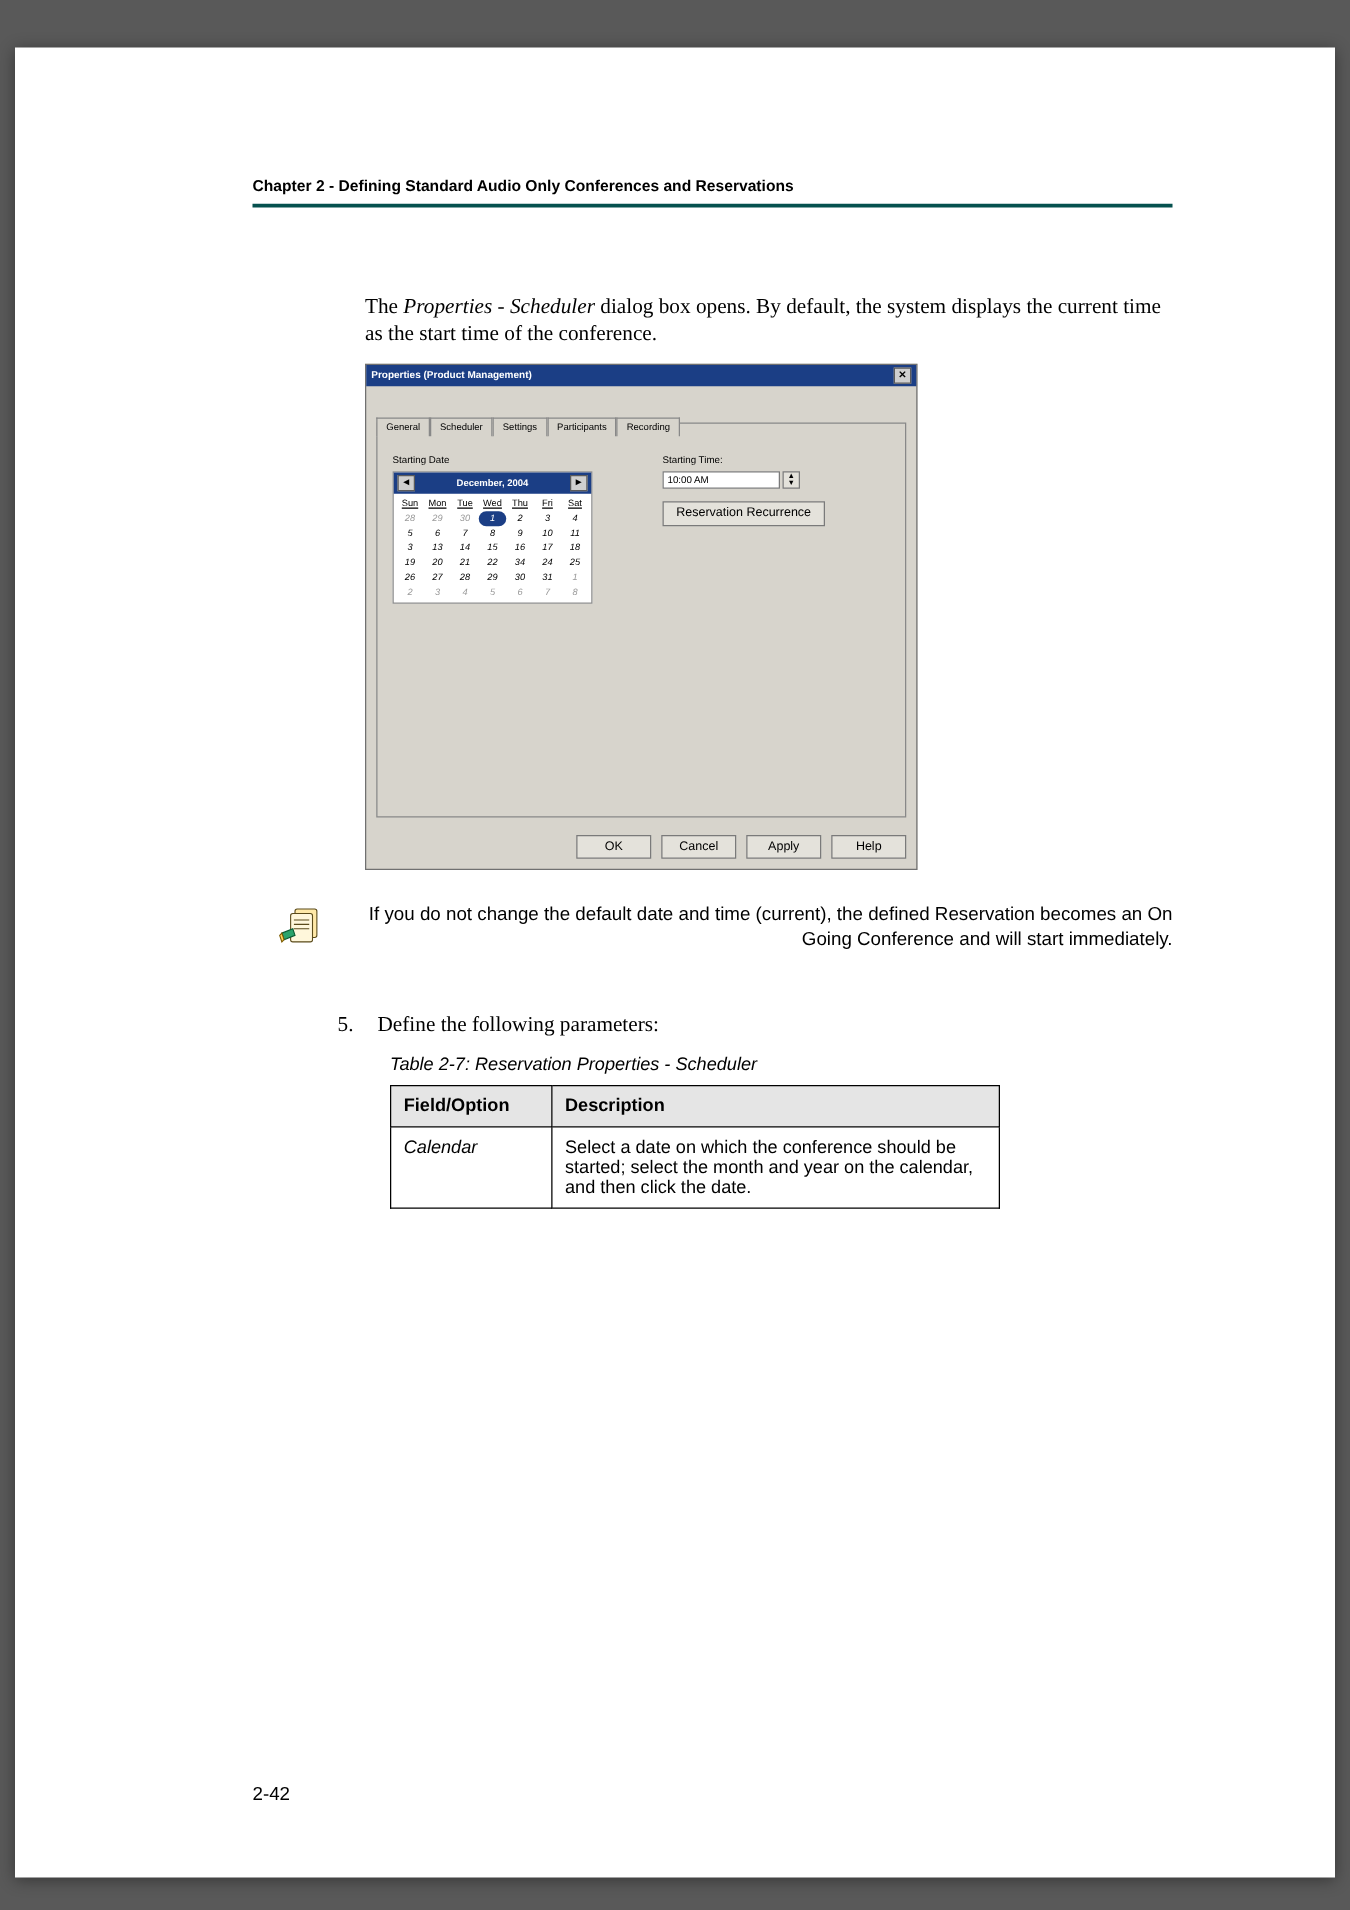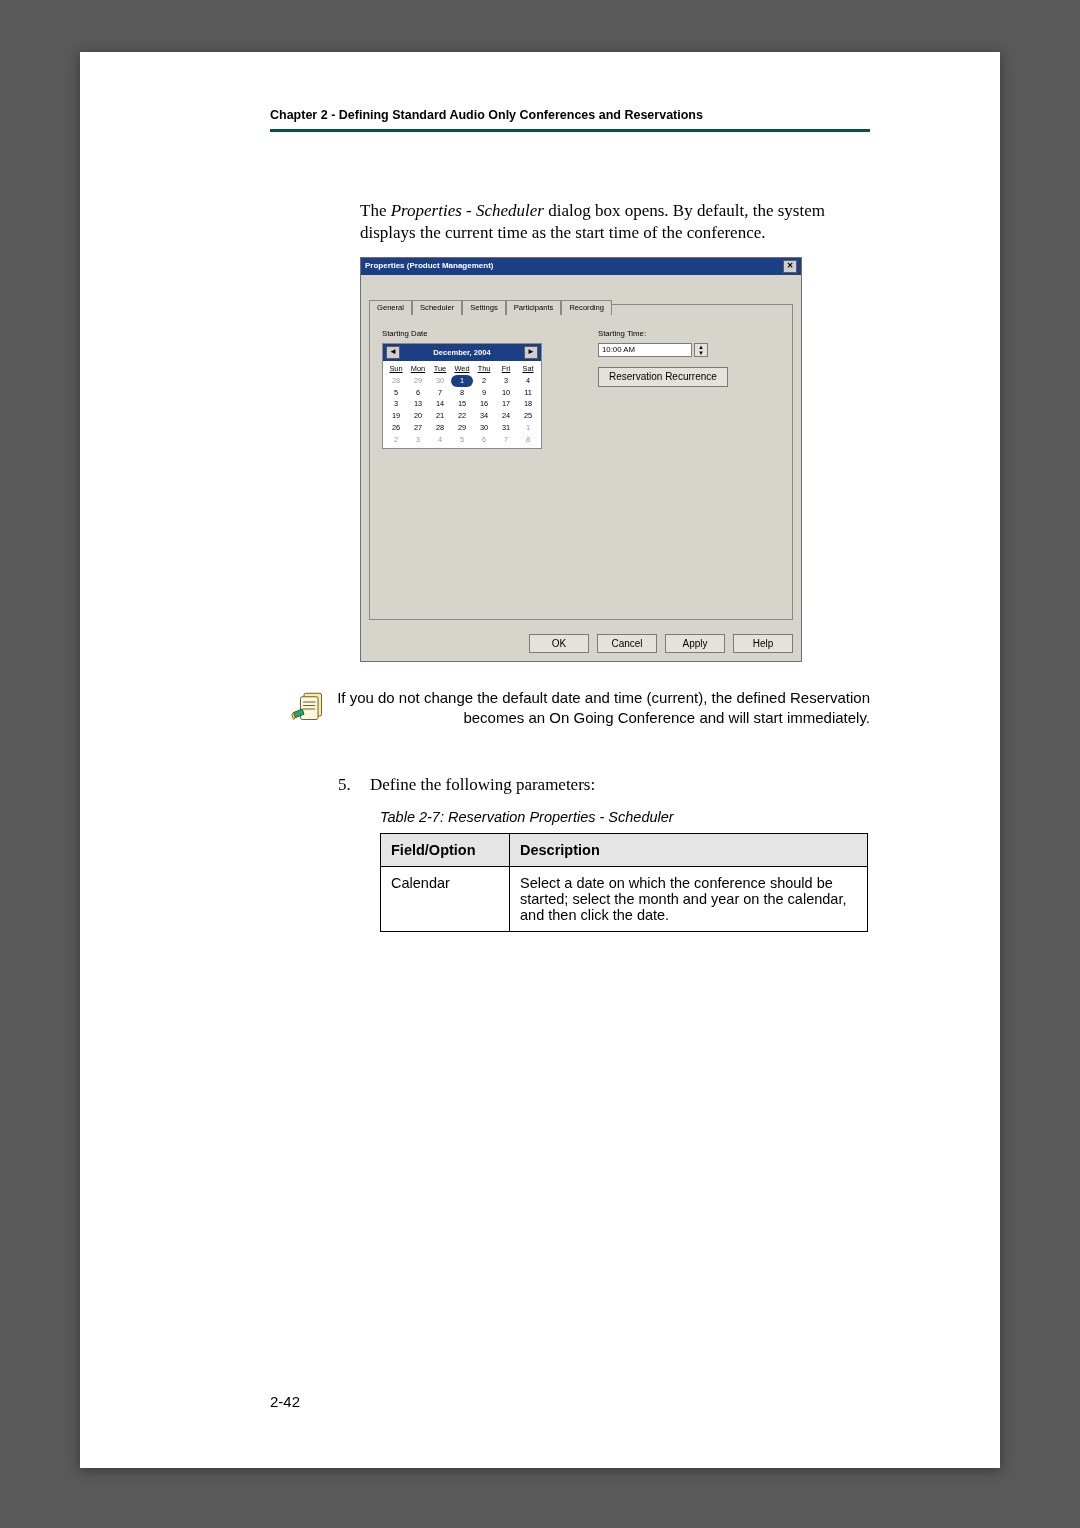--- a/index.html
+++ b/index.html
@@ -3,27 +3,27 @@
 <meta charset="utf-8">
 <style>
   html, body {
     margin: 0;
     padding: 0;
     background: #595959;
     font-family: "Times New Roman", Times, serif;
     color: #000;
   }
   .page {
-    width: 920px;
+    width: 1056px;
     min-height: 1300px;
-    margin: 52px auto 90px auto;
+    margin: 38px auto 90px auto;
     background: #fff;
     box-shadow: 0 2px 12px rgba(0,0,0,0.4);
     position: relative;
-    padding: 56px 0 60px 0;
+    padding: 104px 0 60px 0;
   }
   .content-col {
     margin-left: 190px;
     margin-right: 130px;
   }
   .running-head {
     font-family: Arial, Helvetica, sans-serif;
     font-weight: bold;
     font-size: 12.5px;
     color: #000;
@@ -121,21 +121,21 @@
   }
   .cal-grid {
     display: grid;
     grid-template-columns: repeat(7, 1fr);
     text-align: center;
     font-size: 7.4px;
     padding: 2px;
     gap: 0;
   }
   .cal-dow { text-decoration: underline; color: #000; padding: 1px 0; }
-  .cal-cell { padding: 1px 0; color: #000; }
+  .cal-cell { padding: 1px 0; color: #000; font-style: italic; }
   .cal-cell.muted { color: #9a9a9a; }
   .cal-cell.today {
     background: #1b3e85;
     color: #fff;
     border-radius: 7px;
   }
   .time-row { display:flex; gap:2px; align-items:stretch; width:110px; }
   .time-input {
     border: 1px solid #7a7a7a;
     background: #fff;
@@ -203,21 +203,21 @@
     font-family: Arial, Helvetica, sans-serif;
     font-size: 14.5px;
   }
   table.params th, table.params td {
     border: 1px solid #000;
     padding: 8px 10px;
     vertical-align: top;
     text-align: left;
   }
   table.params th { background: #e5e5e5; font-weight: bold; }
-  table.params td.field { width: 108px; }
+  table.params td.field { font-style: italic; width: 108px; }
   .page-num {
     position: absolute;
     left: 190px;
     bottom: 58px;
     font-family: Arial, Helvetica, sans-serif;
     font-weight: normal;
     font-size: 15px;
   }
 </style>
 </head>

